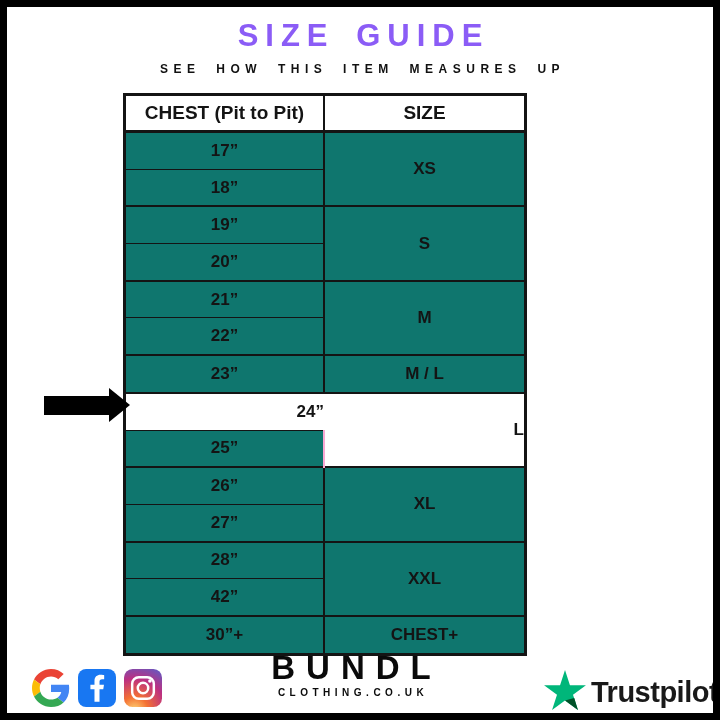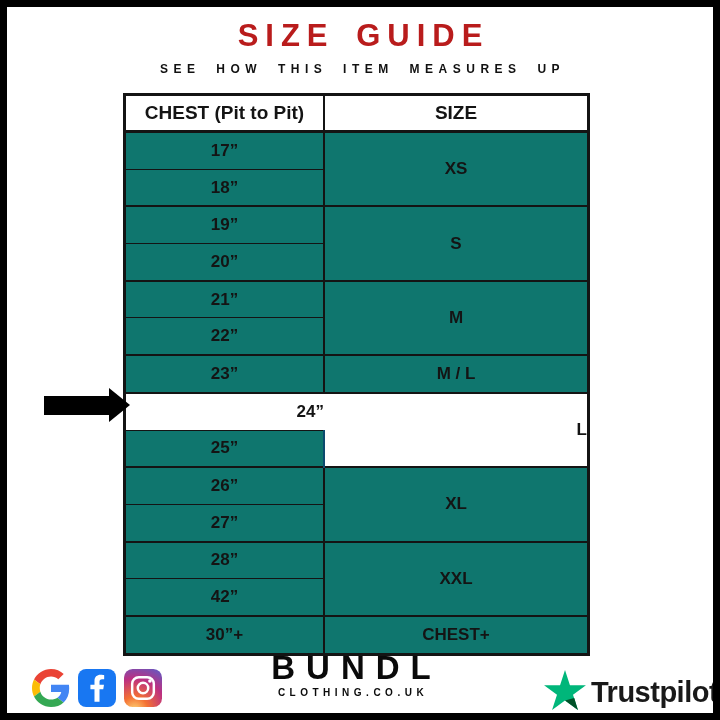--- a/index.html
+++ b/index.html
@@ -10,33 +10,33 @@
     background:#ffffff;
     border:7px solid #000000;
     font-family:"Liberation Sans", sans-serif;
     overflow:hidden;
   }
   
   .title{
     position:absolute;top:11px;left:0;right:0;
     text-align:center;
     font-size:31px;font-weight:800;letter-spacing:7px;word-spacing:6px;
-    color:#b91c1c;padding-left:7px;
+    color:#8b5cf6;padding-left:7px;
   }
   .subtitle{
     position:absolute;top:55px;left:0;right:0;
     text-align:center;
     font-size:12px;font-weight:700;letter-spacing:5.5px;word-spacing:7px;
     color:#111;padding-left:5px;
   }
   
   .table-wrap{position:absolute;left:116px;top:86px;}
   table.size-table{
     border-collapse:collapse;
-    width:467px;table-layout:fixed;
+    width:404px;table-layout:fixed;
     border:3px solid #141414;
   }
   table.size-table th,
   table.size-table td{
     text-align:center;vertical-align:middle;
     color:#141414;font-weight:700;
     padding:0;
   }
   th.chest, td.chest{width:197px;}
   thead th{
@@ -46,21 +46,21 @@
   thead th.size{border-left:2px solid #141414;}
   tbody td{
     background:#0f766e;height:35.7px;font-size:17px;
   }
   tbody td.size{border-left:2px solid #141414;}
   tr.grp td{border-top:2.5px solid #141414;}
   td.sub{border-top:1.5px solid #141414;}
   
   tr.hl td{background:#ffffff;text-align:right;}
   td.l-cell{background:#ffffff !important;border-left:none !important;}
-  td.div-right{border-right:2px solid #0c4a6e;}
+  td.div-right{border-right:2px solid #f9a8d4;}
   
   .arrow{position:absolute;left:0;top:0;}
   .arrow-shaft{position:absolute;left:37px;top:389px;width:66px;height:19px;background:#000;}
   .arrow-head{
     position:absolute;left:102px;top:381px;width:0;height:0;
     border-top:17px solid transparent;border-bottom:17px solid transparent;
     border-left:21px solid #000;
   }
   
   .social{position:absolute;left:25px;top:662px;display:flex;gap:8px;align-items:center;}

